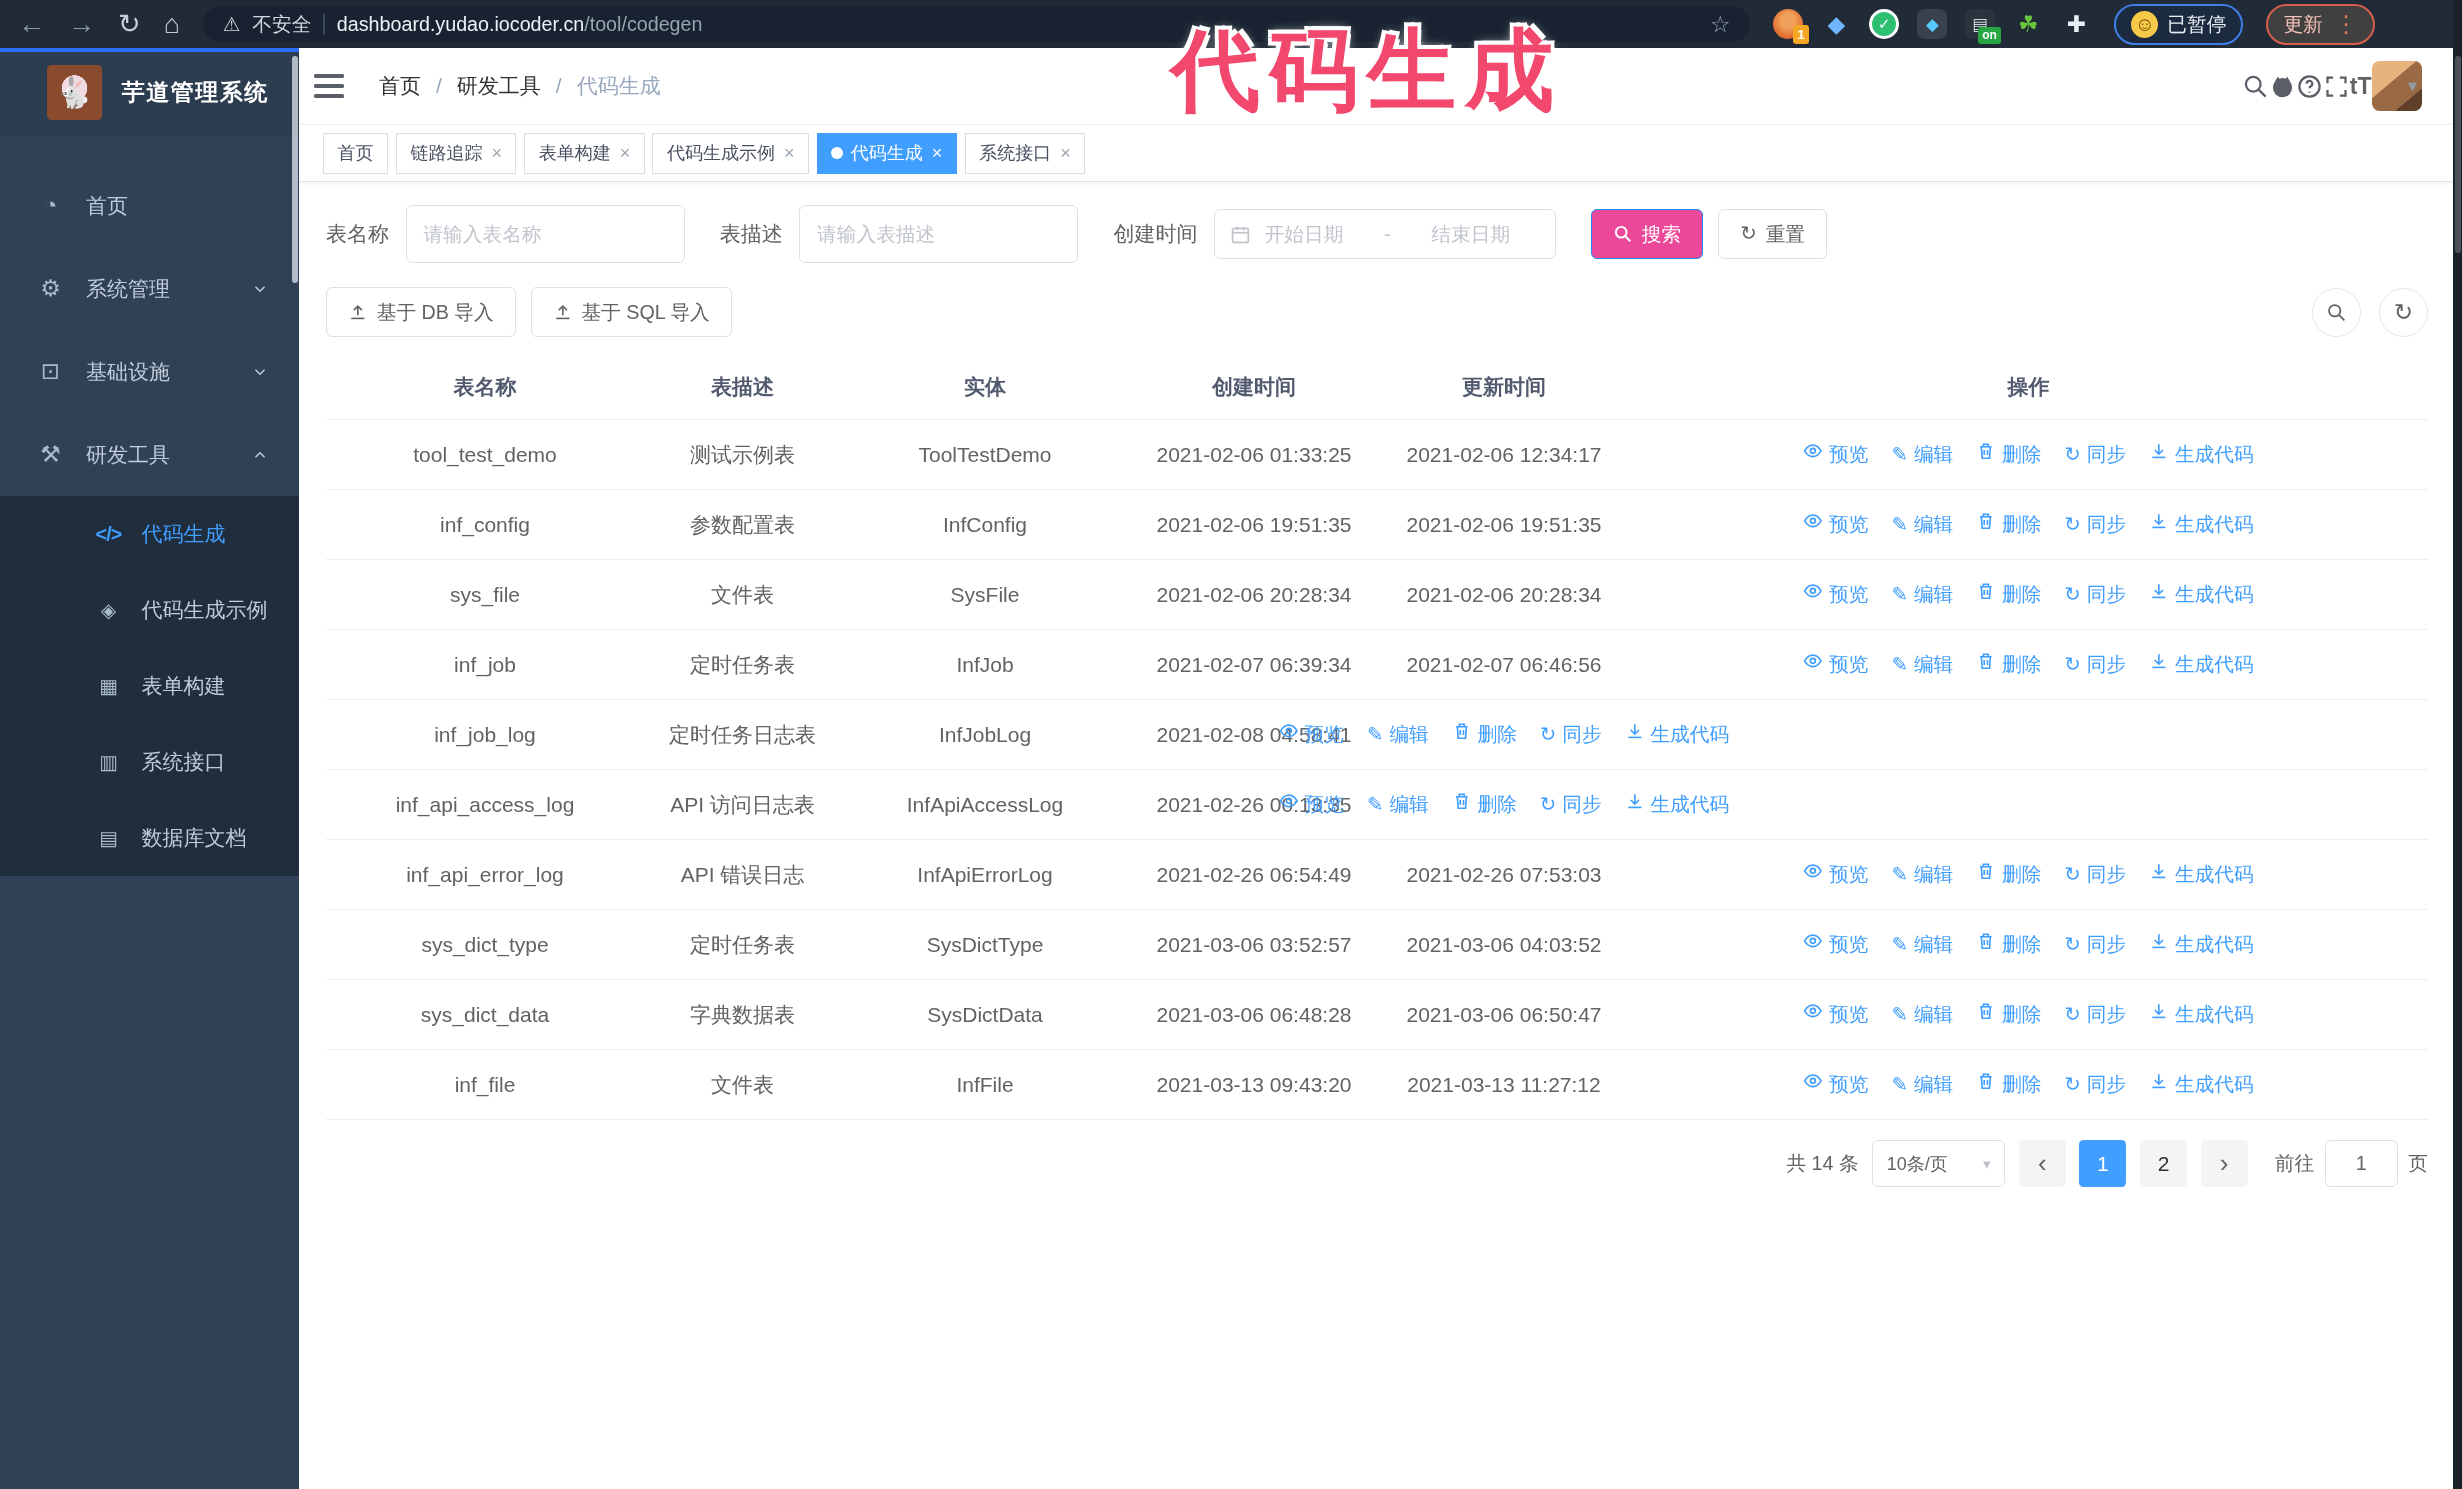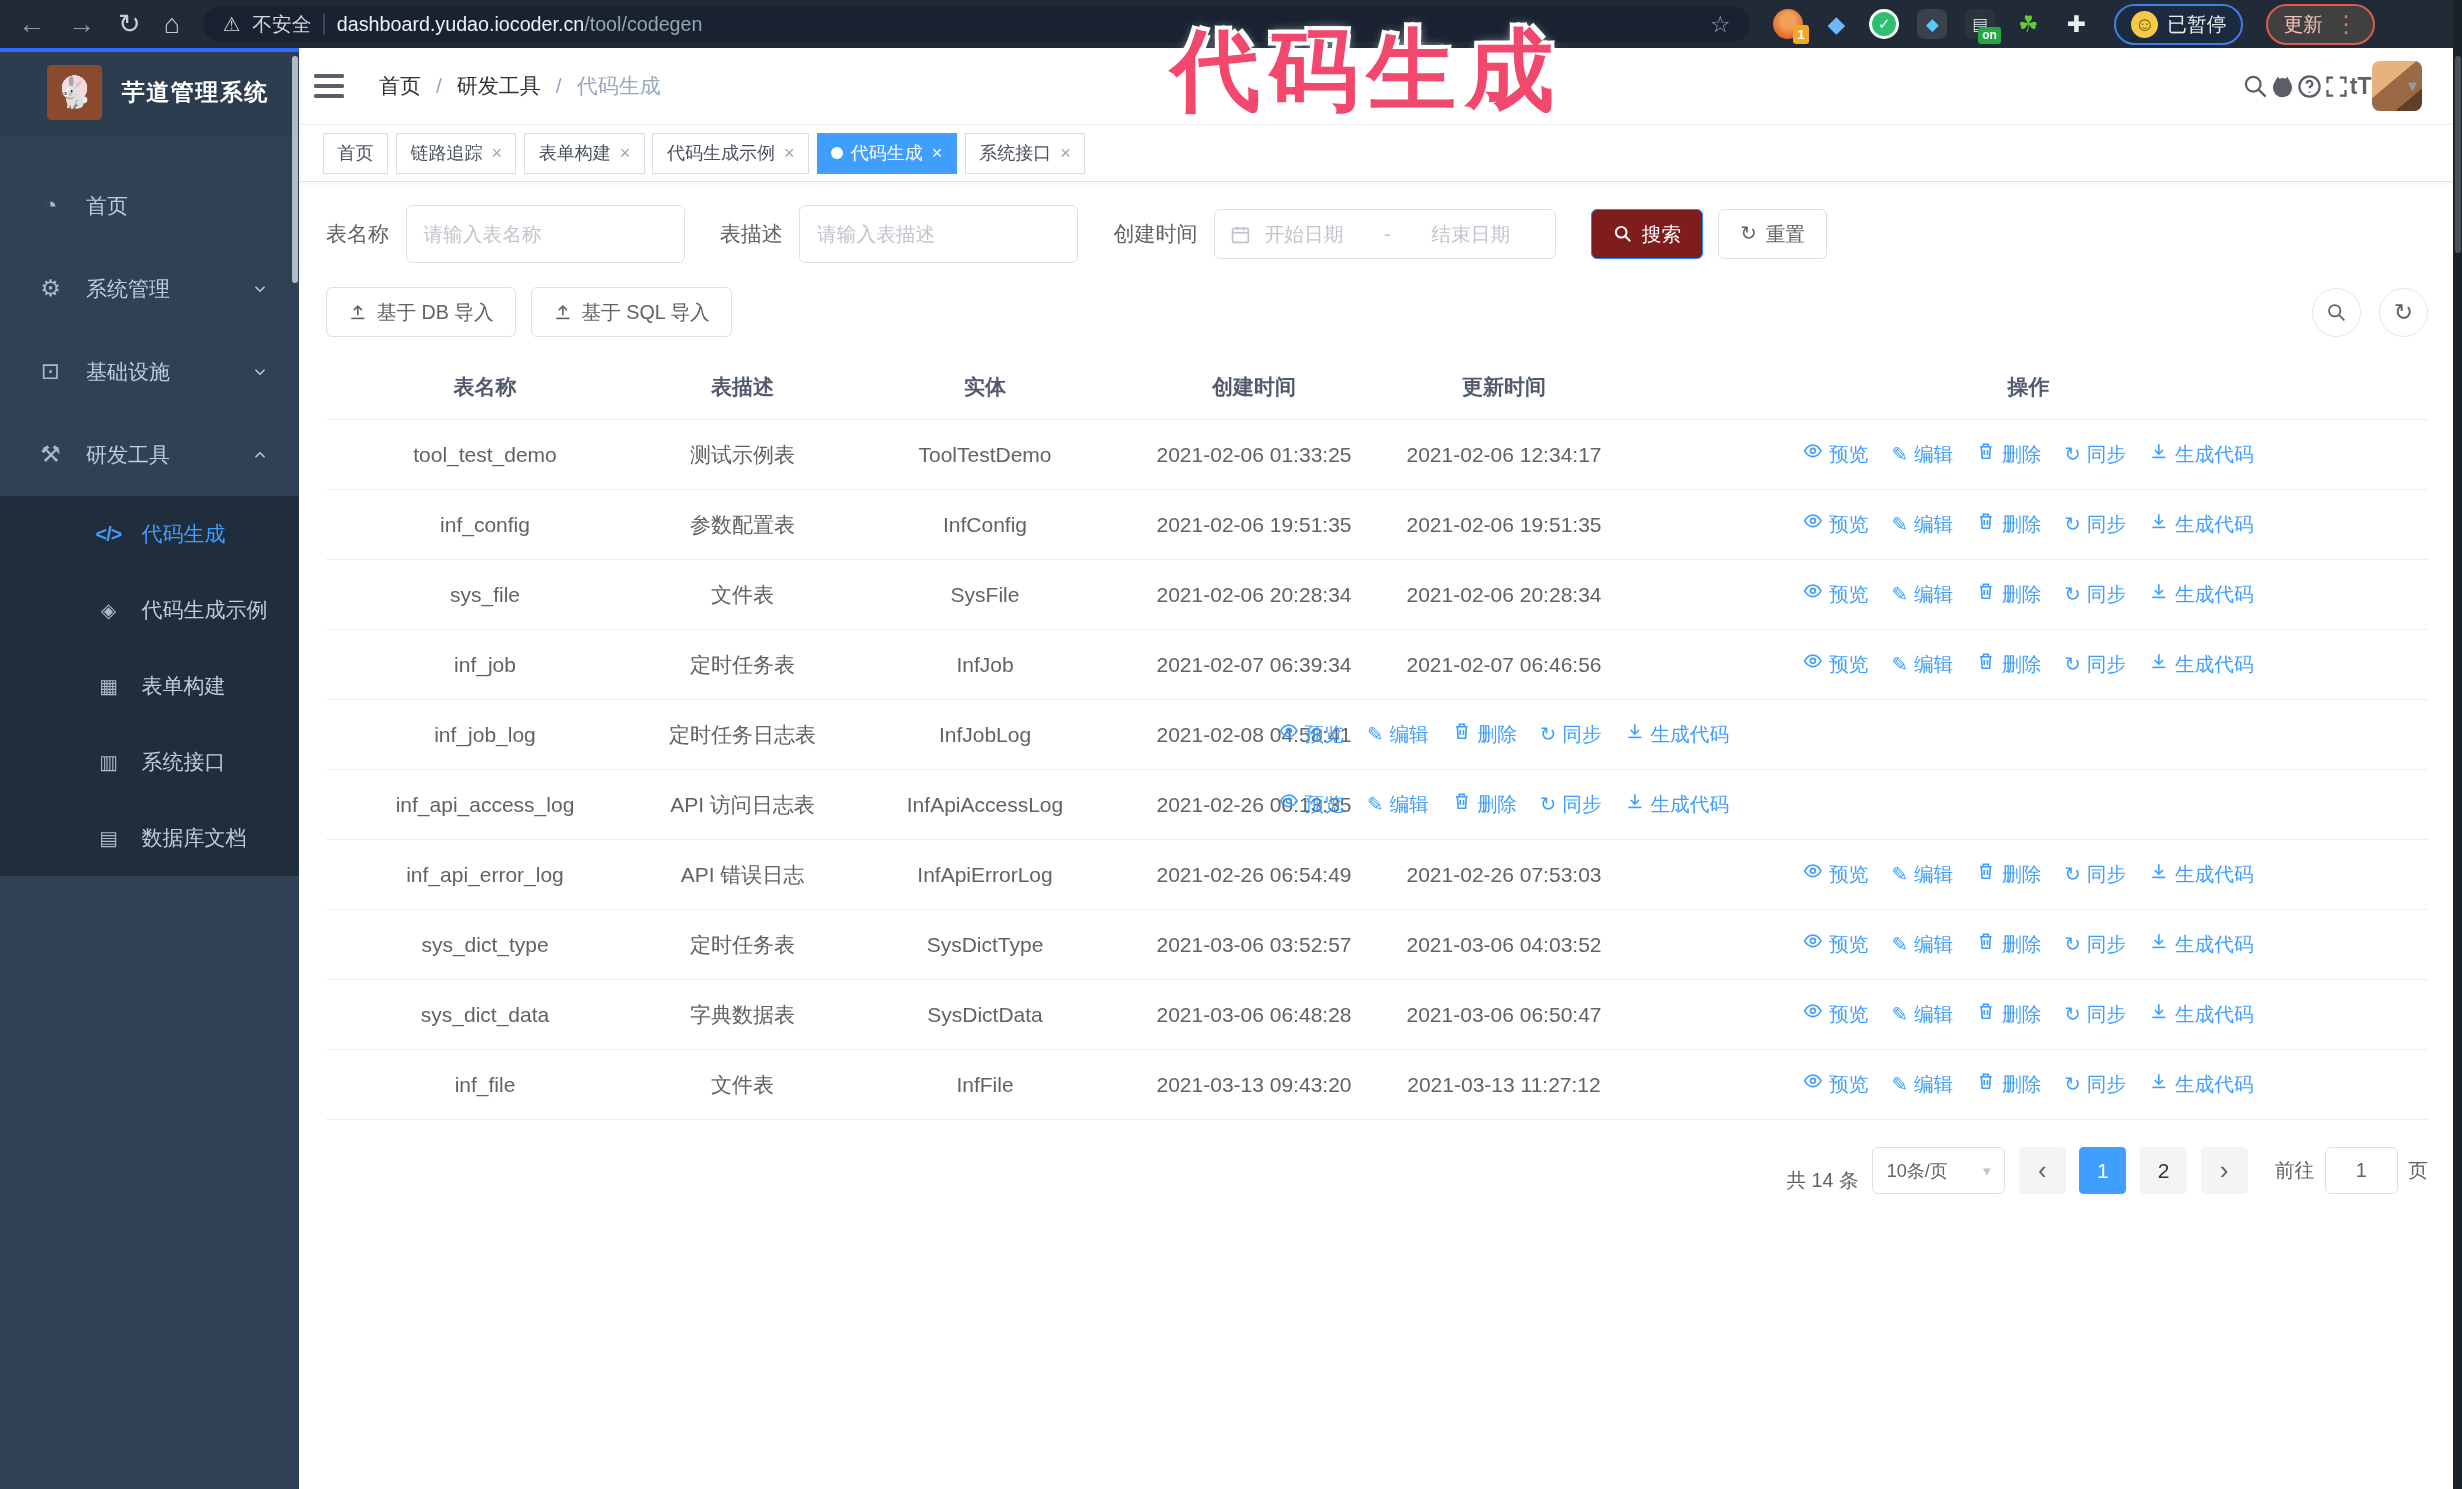--- a/index.html
+++ b/index.html
@@ -105,21 +105,21 @@
   .inp{width:279px;height:58px;border:0.8px solid #dcdfe6;border-radius:6px;box-sizing:border-box;
        padding:0 16.7px;font-size:19.7px;color:#15803d;outline:none;font-family:inherit;}
   .inp::placeholder{color:#c0c4cc;}
   .range{width:342px;height:50px;border:0.8px solid #dcdfe6;border-radius:6px;box-sizing:border-box;
          display:flex;align-items:center;padding:0 15px;gap:13.6px;color:#c0c4cc;font-size:19.7px;}
   .range svg{width:21px;height:21px;flex:none;color:#c0c4cc;}
   .range .ph{white-space:nowrap;}
   .btn{height:50px;border-radius:6px;border:0.8px solid #dcdfe6;background:#fff;color:#606266;
        font-size:19.7px;display:inline-flex;align-items:center;gap:9px;padding:0 21px;
        cursor:pointer;font-family:inherit;white-space:nowrap;}
-  .btn.primary{background:#7f1d1d;border-color:#1a8cff;color:#fff;}
+  .btn.primary{background:#ec4899;border-color:#1a8cff;color:#fff;}
   .btn svg{width:19.7px;height:19.7px;}
   .btn .g{font-size:19.7px;line-height:1;}
   .btn + .btn{margin-left:15px;}
 
   .toolrow{display:flex;align-items:center;margin-top:24px;}
   .toolrow .right{margin-left:auto;display:flex;gap:18px;}
   .circ{width:47px;height:47px;border-radius:50%;border:0.8px solid #e3e6eb;background:#fff;
         display:flex;align-items:center;justify-content:center;color:#606266;cursor:pointer;}
   .circ svg{width:21px;height:21px;}
   .circ .g{font-size:23px;line-height:1;}
@@ -130,21 +130,21 @@
   .thead{height:64px;}
   .th{font-size:21px;font-weight:bold;color:#515a6e;text-align:center;}
   .td{font-size:21px;color:#606266;text-align:center;padding:18px 3px;line-height:33px;}
   .td.ts{word-break:break-all;}
   .actions{display:flex;justify-content:center;align-items:center;gap:23px;}
   .action{color:var(--accent);font-size:19.7px;display:inline-flex;align-items:center;gap:6px;
           cursor:pointer;white-space:nowrap;}
   .action svg{width:19.7px;height:19.7px;}
   .action .g{font-size:19.7px;line-height:1;}
 
-  .pager{display:flex;justify-content:flex-end;align-items:flex-end;gap:13.6px;margin-top:27px;
+  .pager{display:flex;justify-content:flex-end;align-items:center;gap:13.6px;margin-top:20px;
          font-size:19.7px;color:#606266;}
   .psel{width:133px;height:47px;border:0.8px solid #dcdfe6;border-radius:6px;background:#fff;
         display:flex;align-items:center;justify-content:space-between;padding:0 13.6px;
         box-sizing:border-box;font-size:18px;color:#606266;cursor:pointer;}
   .psel .caret{margin:0;font-size:15px;color:#c0c4cc;}
   .pbtn{min-width:47px;height:47px;border-radius:4.5px;background:#f4f4f5;color:#303133;
         display:flex;align-items:center;justify-content:center;font-size:21px;cursor:pointer;}
   .pbtn.arrowb{color:#606266;font-size:26px;}
   .pbtn.active{background:var(--accent);color:#fff;}
   .goto{display:flex;align-items:center;gap:10.6px;margin-left:13.6px;}

